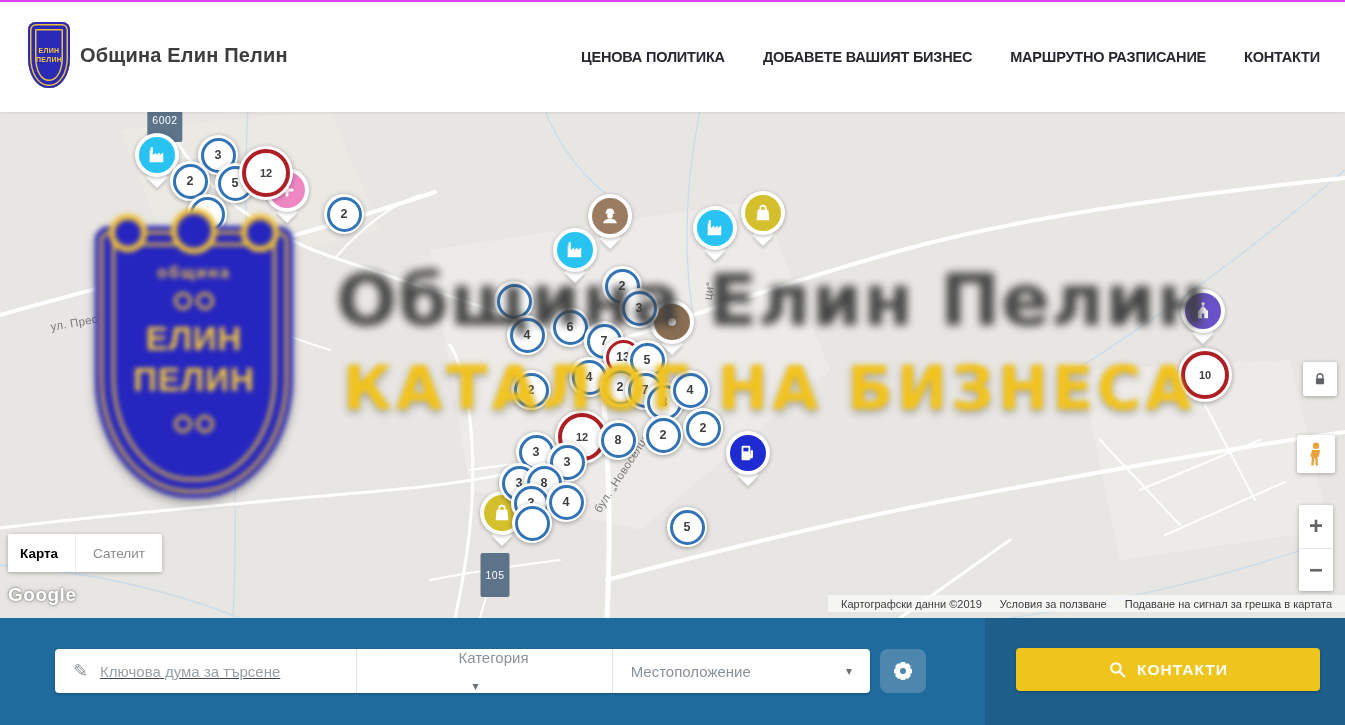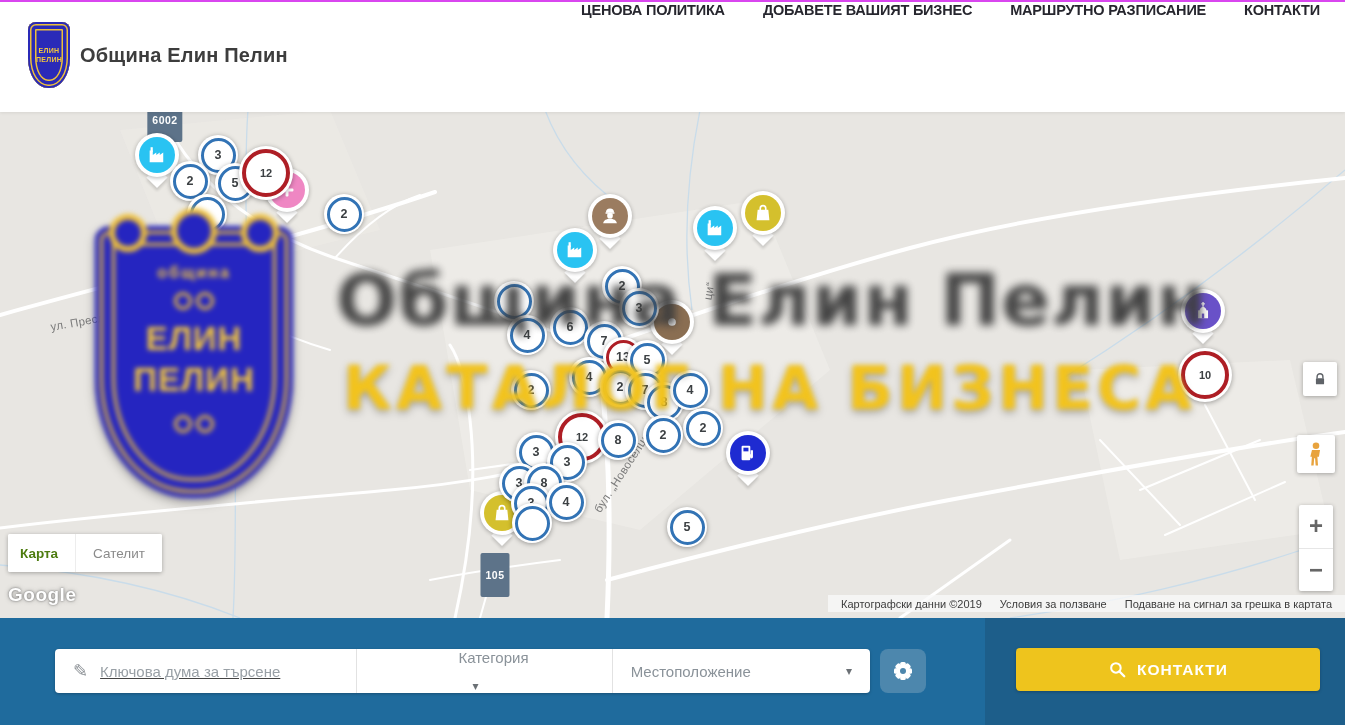--- a/index.html
+++ b/index.html
@@ -10,21 +10,21 @@
   .header{position:absolute;left:0;top:0;width:1345px;height:110px;background:#fff;
           border-top:2px solid #d946ef;box-shadow:0 1px 3px rgba(0,0,0,.08);z-index:40;}
   .brand{position:absolute;left:28px;top:20px;display:flex;align-items:center;gap:10px;}
   .mini-emblem{width:42px;height:66px;background:#2a2ab8;border-radius:8px 8px 20px 20px/8px 8px 30px 30px;
           box-shadow:inset 0 0 0 2px #2a2ab8, inset 0 0 0 3.5px #edbf3a, inset 0 0 0 7px #2a2ab8, inset 0 0 0 8.5px #edbf3a;
           display:flex;flex-direction:column;align-items:center;justify-content:center;gap:1px;}
   .mini-emblem span{color:#f2c63e;font-weight:bold;font-size:7px;line-height:1.05;letter-spacing:.3px;}
   .brand-text{display:flex;flex-direction:column;gap:2px;}
   .brand-title{font-size:20px;font-weight:bold;color:#3d3d3d;letter-spacing:.2px;}
   .brand-sub{font-size:16.5px;font-weight:bold;color:#e9b71f;letter-spacing:.4px;}
-  .nav{position:absolute;right:25px;top:0;height:110px;display:flex;gap:38px;}
+  .nav{position:absolute;right:25px;top:0;height:110px;display:flex;align-items:center;gap:38px;}
   .nav a{font-size:14.5px;font-weight:bold;color:#26262e;text-decoration:none;letter-spacing:-.2px;cursor:pointer;}
 
   
   .map{position:absolute;left:0;top:110px;width:1345px;height:508px;background:#e8e6e2;overflow:hidden;}
   .map svg.roads{position:absolute;left:0;top:0;}
 
   
   #markers{position:absolute;left:0;top:0;width:100%;height:100%;}
   .pin{position:absolute;width:44px;height:44px;transform:translate(-50%,-50%);z-index:6;cursor:pointer;}
   .pin .tail{position:absolute;left:50%;bottom:-8px;width:15px;height:15px;background:#fff;
@@ -39,21 +39,21 @@
            transform:translate(-50%,-50%);box-shadow:0 1px 5px rgba(0,0,0,.35);
            display:flex;align-items:center;justify-content:center;z-index:8;cursor:pointer;}
   .cluster .ring{width:29px;height:29px;border-radius:50%;border:3px solid #3273b5;
            display:flex;align-items:center;justify-content:center;
            font-size:12.5px;font-weight:bold;color:#3c4043;}
   .cluster.red .ring{border-color:#ae1e25;}
   .cluster.lg{width:54px;height:54px;}
   .cluster.lg .ring{width:40px;height:40px;border-width:4px;font-size:11px;}
 
   .roadlbl{position:absolute;transform:translate(-50%,-50%);background:#5d7389;color:#fdfdfd;
-           font-size:10.5px;font-weight:bold;padding:16px 5px;border-radius:2px;letter-spacing:.5px;z-index:3;}
+           font-size:10.5px;font-weight:normal;padding:16px 5px;border-radius:2px;letter-spacing:.5px;z-index:3;}
   .streetlbl{position:absolute;color:#7b7b7b;font-size:11.5px;letter-spacing:.3px;white-space:nowrap;z-index:2;}
 
   
   .wm{position:absolute;left:0;top:0;width:100%;height:100%;pointer-events:none;z-index:20;}
   .wm-emblem{position:absolute;left:95px;top:116px;width:198px;height:272px;background:#2525c0;
       border-radius:16px 16px 95px 95px/14px 14px 120px 120px;
       box-shadow:inset 0 0 0 5px #2525c0, inset 0 0 0 8px #edbf3a, inset 0 0 0 17px #2525c0, inset 0 0 0 20px #edbf3a, 0 4px 10px rgba(0,0,0,.35);
       filter:blur(2.6px);display:flex;flex-direction:column;align-items:center;padding-top:38px;box-sizing:border-box;}
   .wm-curls{position:absolute;top:-12px;left:0;width:100%;display:flex;justify-content:space-between;padding:0 14px;box-sizing:border-box;}
   .wm-curls i{width:26px;height:26px;border-radius:50%;border:6px solid #edbf3a;background:#2525c0;display:block;}
@@ -70,21 +70,21 @@
 
   
   .ctl{position:absolute;background:#fff;box-shadow:0 1px 4px rgba(0,0,0,.3);z-index:30;}
   .lock-btn{left:1303px;top:252px;width:34px;height:34px;border-radius:2px;display:flex;align-items:center;justify-content:center;cursor:pointer;}
   .pegman-btn{left:1297px;top:325px;width:38px;height:38px;border-radius:2px;display:flex;align-items:center;justify-content:center;cursor:pointer;}
   .zoomctl{left:1299px;top:395px;width:34px;height:86px;border-radius:2px;display:flex;flex-direction:column;}
   .zoomctl div{flex:1;display:flex;align-items:center;justify-content:center;font-size:24px;color:#666;cursor:pointer;font-weight:bold;}
   .zoomctl .zin{border-bottom:1px solid #e6e6e6;}
   .maptype{left:8px;top:424px;height:38px;border-radius:2px;display:flex;overflow:hidden;}
   .maptype div{display:flex;align-items:center;justify-content:center;font-size:13.5px;cursor:pointer;padding:0 17px;background:#fff;}
-  .maptype .mt-karta{font-weight:bold;color:#4d7c0f;padding-left:12px;}
+  .maptype .mt-karta{font-weight:bold;color:#000000;padding-left:12px;}
   .maptype .mt-sat{color:#8a8a8a;border-left:1px solid #ededed;}
   .google-logo{position:absolute;left:8px;top:474px;z-index:30;color:#fff;font-size:19px;font-weight:bold;
       letter-spacing:.5px;text-shadow:0 0 2px rgba(90,90,90,.8),0 0 4px rgba(90,90,90,.5);}
   .attrib{position:absolute;right:0px;top:485px;z-index:30;background:rgba(250,250,250,.75);
       display:flex;align-items:center;height:15px;font-size:11px;color:#3c3c3c;padding:1px 6px;gap:4px;}
   .attrib span{padding:0 7px;white-space:nowrap;}
   .attrib .clickable{cursor:pointer;}
 
   
   .bottombar{position:absolute;left:0;top:618px;width:1345px;height:107px;background:#1f6b9d;z-index:40;}

